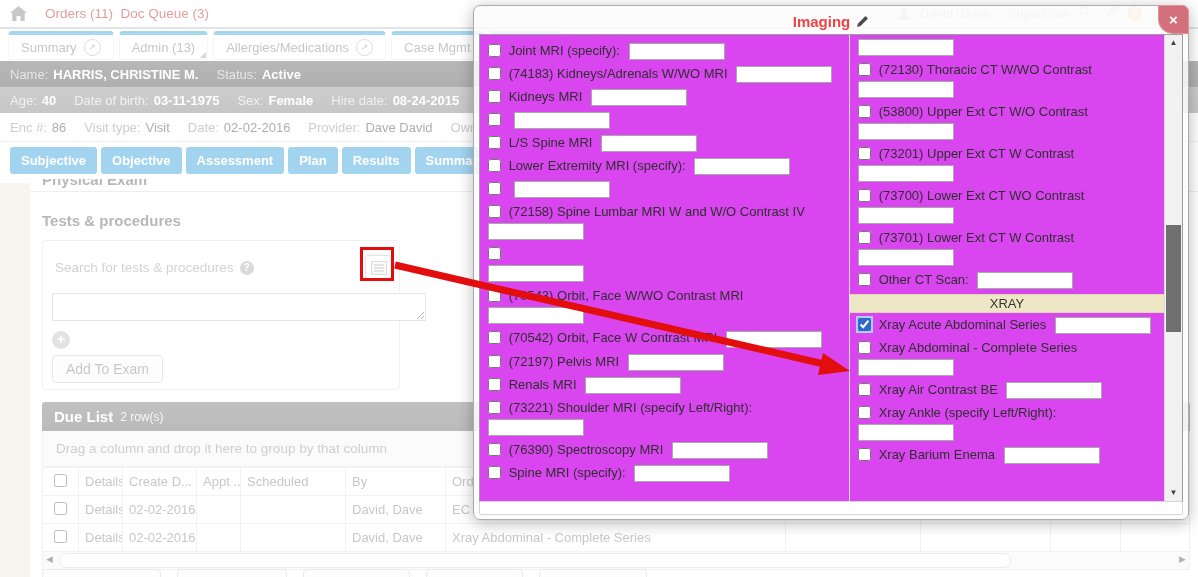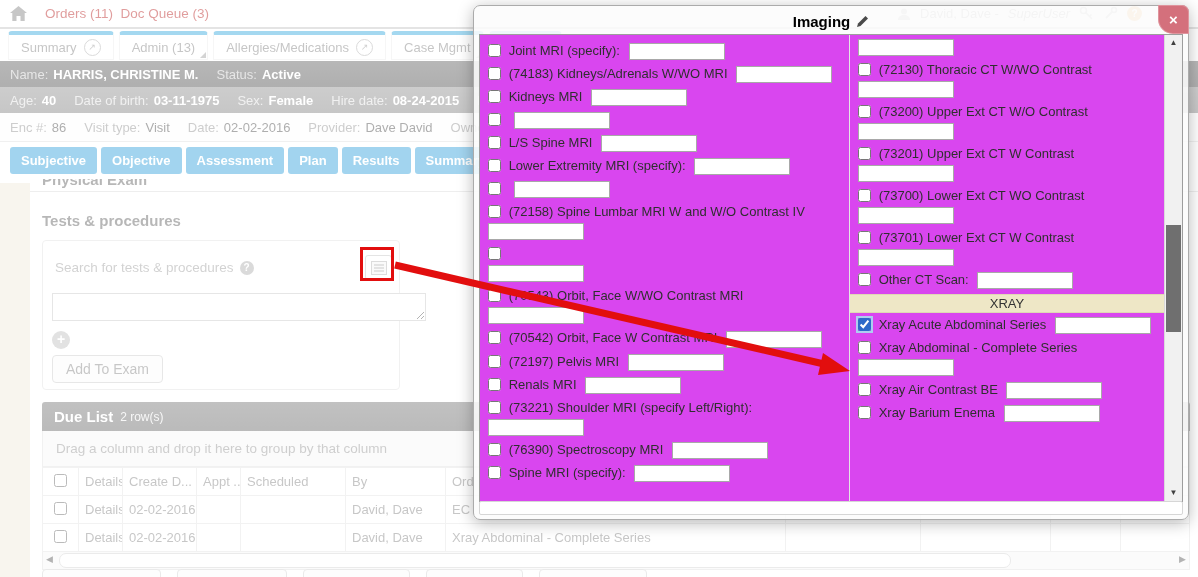--- a/index.html
+++ b/index.html
@@ -79,21 +79,21 @@
           border:1px solid #d6d6d6;border-radius:7px;}
   .dl-actions{position:absolute;top:569px;left:42px;display:flex;gap:16px;}
   .dl-action-btn{background:#fbfbfb;border:1px solid #d4d4d4;border-radius:4px;color:#9a9a9a;
                  font-size:13.5px;padding:5px 14px;font-family:inherit;white-space:nowrap;}
   
   .backdrop{position:absolute;inset:0;background:rgba(255,255,255,0.5);z-index:40;pointer-events:none;}
   .modal{position:absolute;left:473px;top:5px;width:716px;height:515px;background:rgba(251,251,251,0.85);
          border:1px solid #ababab;border-radius:7px;box-shadow:0 3px 16px rgba(0,0,0,0.28);
          z-index:60;box-sizing:border-box;}
   .modal-header{height:31px;display:flex;align-items:center;justify-content:center;gap:6px;
-                font-size:15px;font-weight:bold;color:#000000;}
+                font-size:15px;font-weight:bold;color:#ef4444;}
   .modal-close{position:absolute;top:-1px;right:-1px;width:31px;height:29px;background:#d4707c;
                border-radius:0 7px 0 15px;color:#fff;font-size:15px;font-weight:bold;display:flex;
                align-items:center;justify-content:center;cursor:pointer;
                box-shadow:inset 0 0 0 1px rgba(255,255,255,0.25);}
   .modal-body{position:absolute;left:5px;right:5px;top:28px;height:468px;background:#d946ef;
               border:1px solid #9d9d9d;display:flex;overflow:hidden;box-sizing:border-box;}
   .mcol{box-sizing:border-box;}
   .mcol-left{width:370px;padding:4px 6px 0 8px;border-right:1px solid #e4e4e4;overflow:hidden;}
   .mcol-right{flex:1;padding:4px 6px 0 8px;overflow:hidden;}
   .mscroll{width:17px;background:#f1f1f1;border-left:1px solid #dadada;position:relative;flex:none;}
@@ -427,21 +427,21 @@
       <div>
 
           <div class="chk-item wrap">
             <input type="checkbox" class="cb" style="">
             <span>(72130) Thoracic CT W/WO Contrast</span>
             <input type="text" class="spec-input" style="">
           </div>
 
           <div class="chk-item wrap">
             <input type="checkbox" class="cb" style="">
-            <span>(73200) Upper Ext CT W/O Contrast</span>
+            <span>(53800) Upper Ext CT W/O Contrast</span>
             <input type="text" class="spec-input" style="">
           </div>
 
           <div class="chk-item wrap">
             <input type="checkbox" class="cb" style="">
             <span>(73201) Upper Ext CT W Contrast</span>
             <input type="text" class="spec-input" style="">
           </div>
 
           <div class="chk-item wrap">
@@ -478,20 +478,25 @@
             <span>Xray Abdominal - Complete Series</span>
             <input type="text" class="spec-input" style="">
           </div>
 
           <div class="chk-item">
             <input type="checkbox" class="cb" style="">
             <span>Xray Air Contrast BE</span>
             <input type="text" class="spec-input" style="">
           </div>
 
+          <div class="chk-item wrap">
+            <input type="checkbox" class="cb" style="">
+            <span>Xray Ankle (specify Left/Right):</span>
+            <input type="text" class="spec-input" style="">
+          </div>
 
           <div class="chk-item">
             <input type="checkbox" class="cb" style="">
             <span>Xray Barium Enema</span>
             <input type="text" class="spec-input" style="">
           </div>
 
       </div>
     </div>
     <div class="mscroll">

